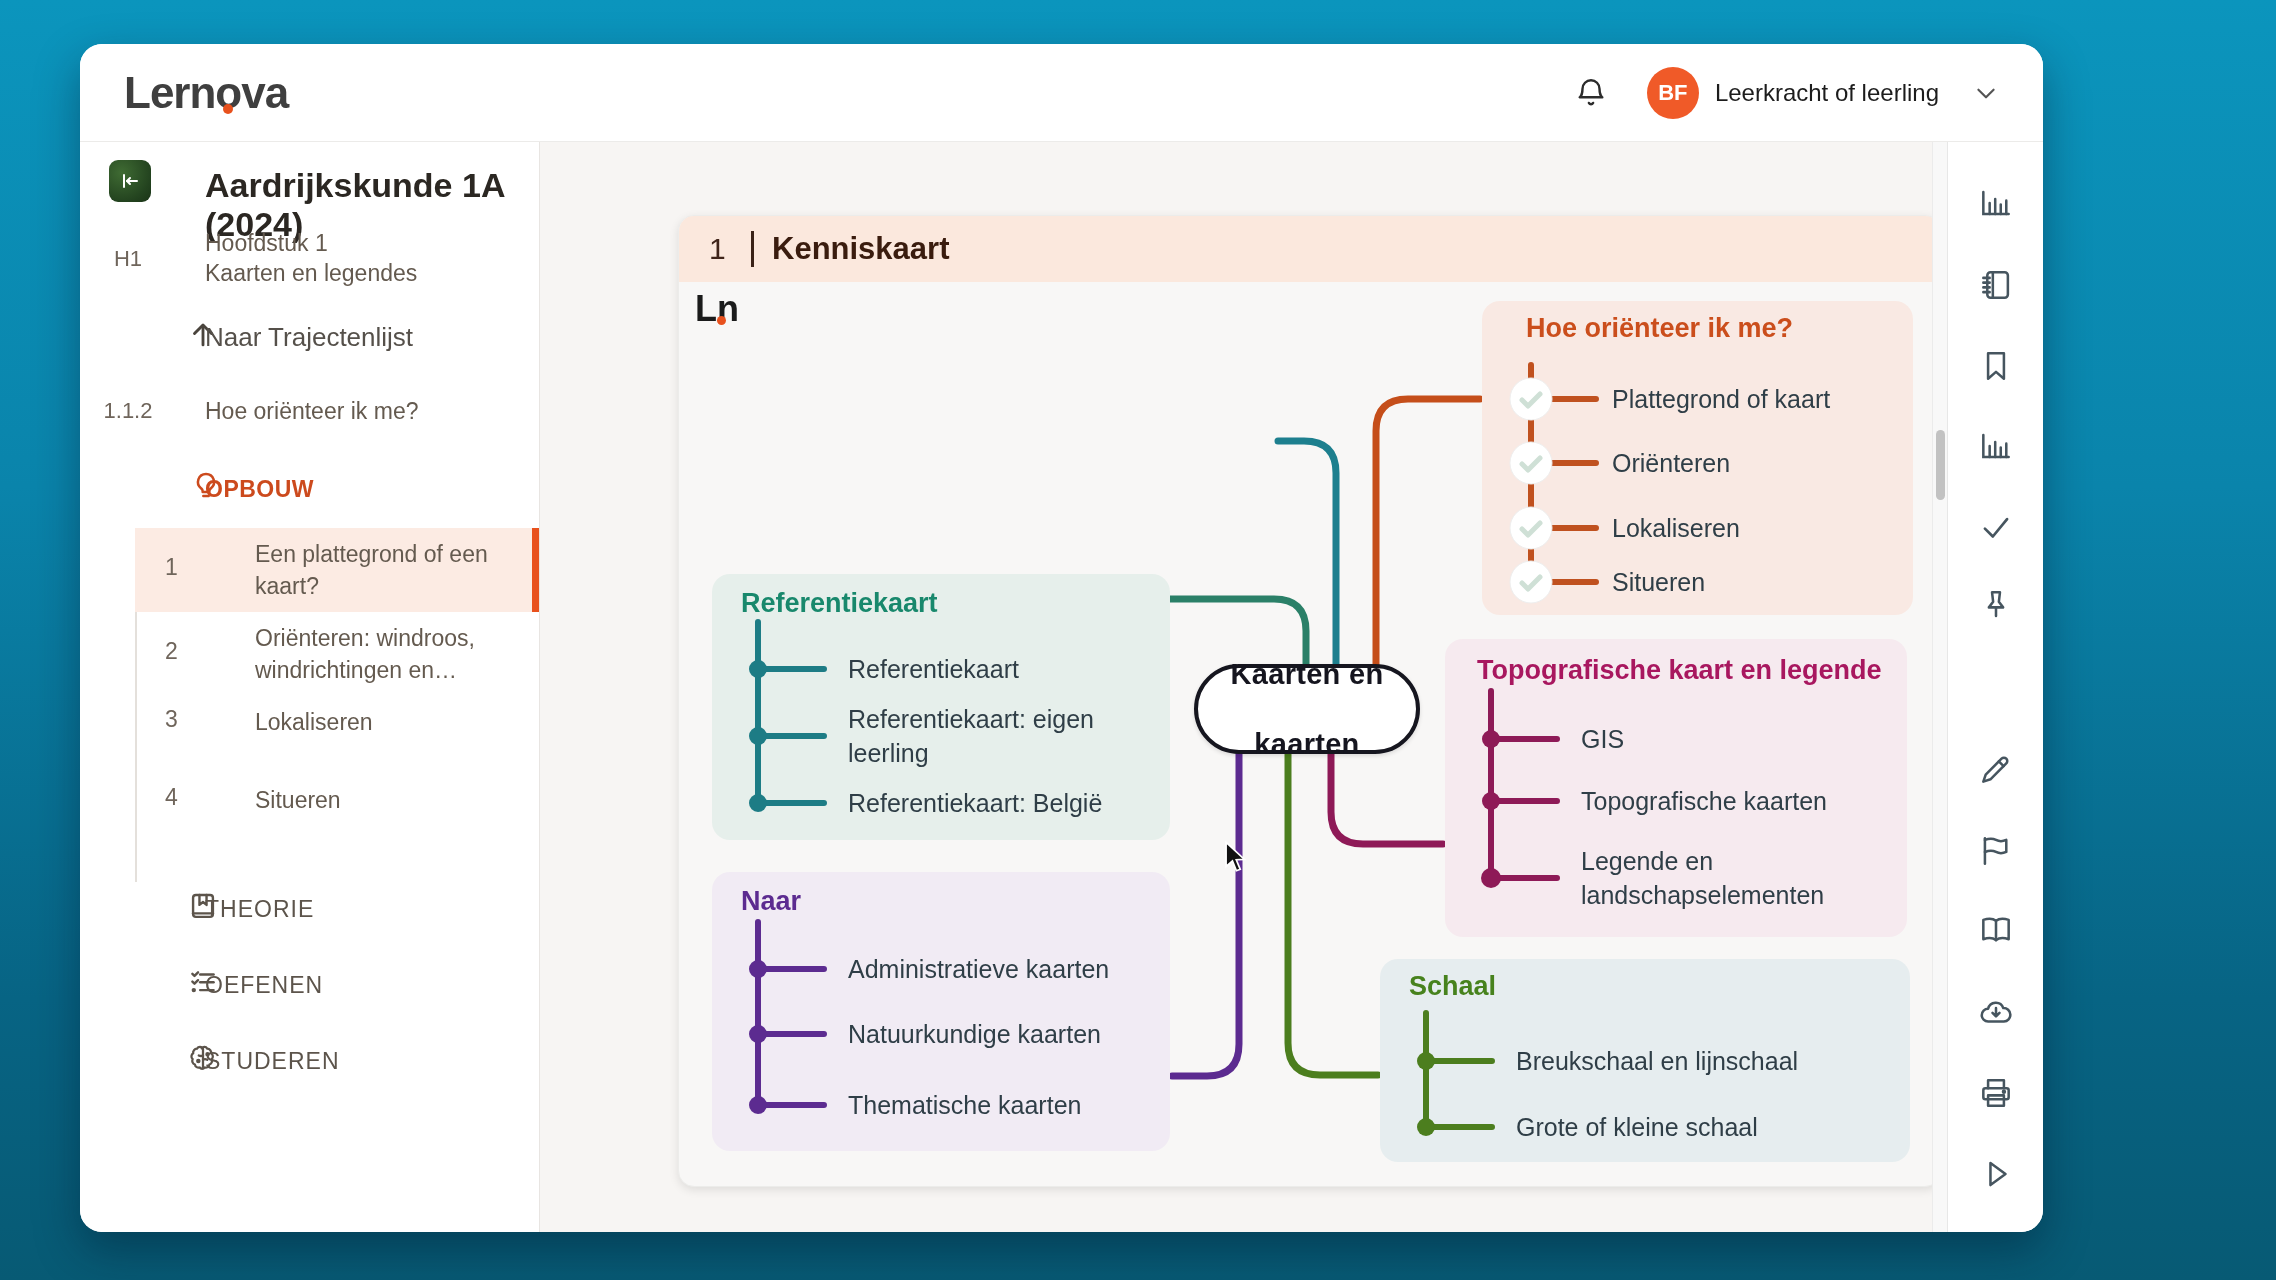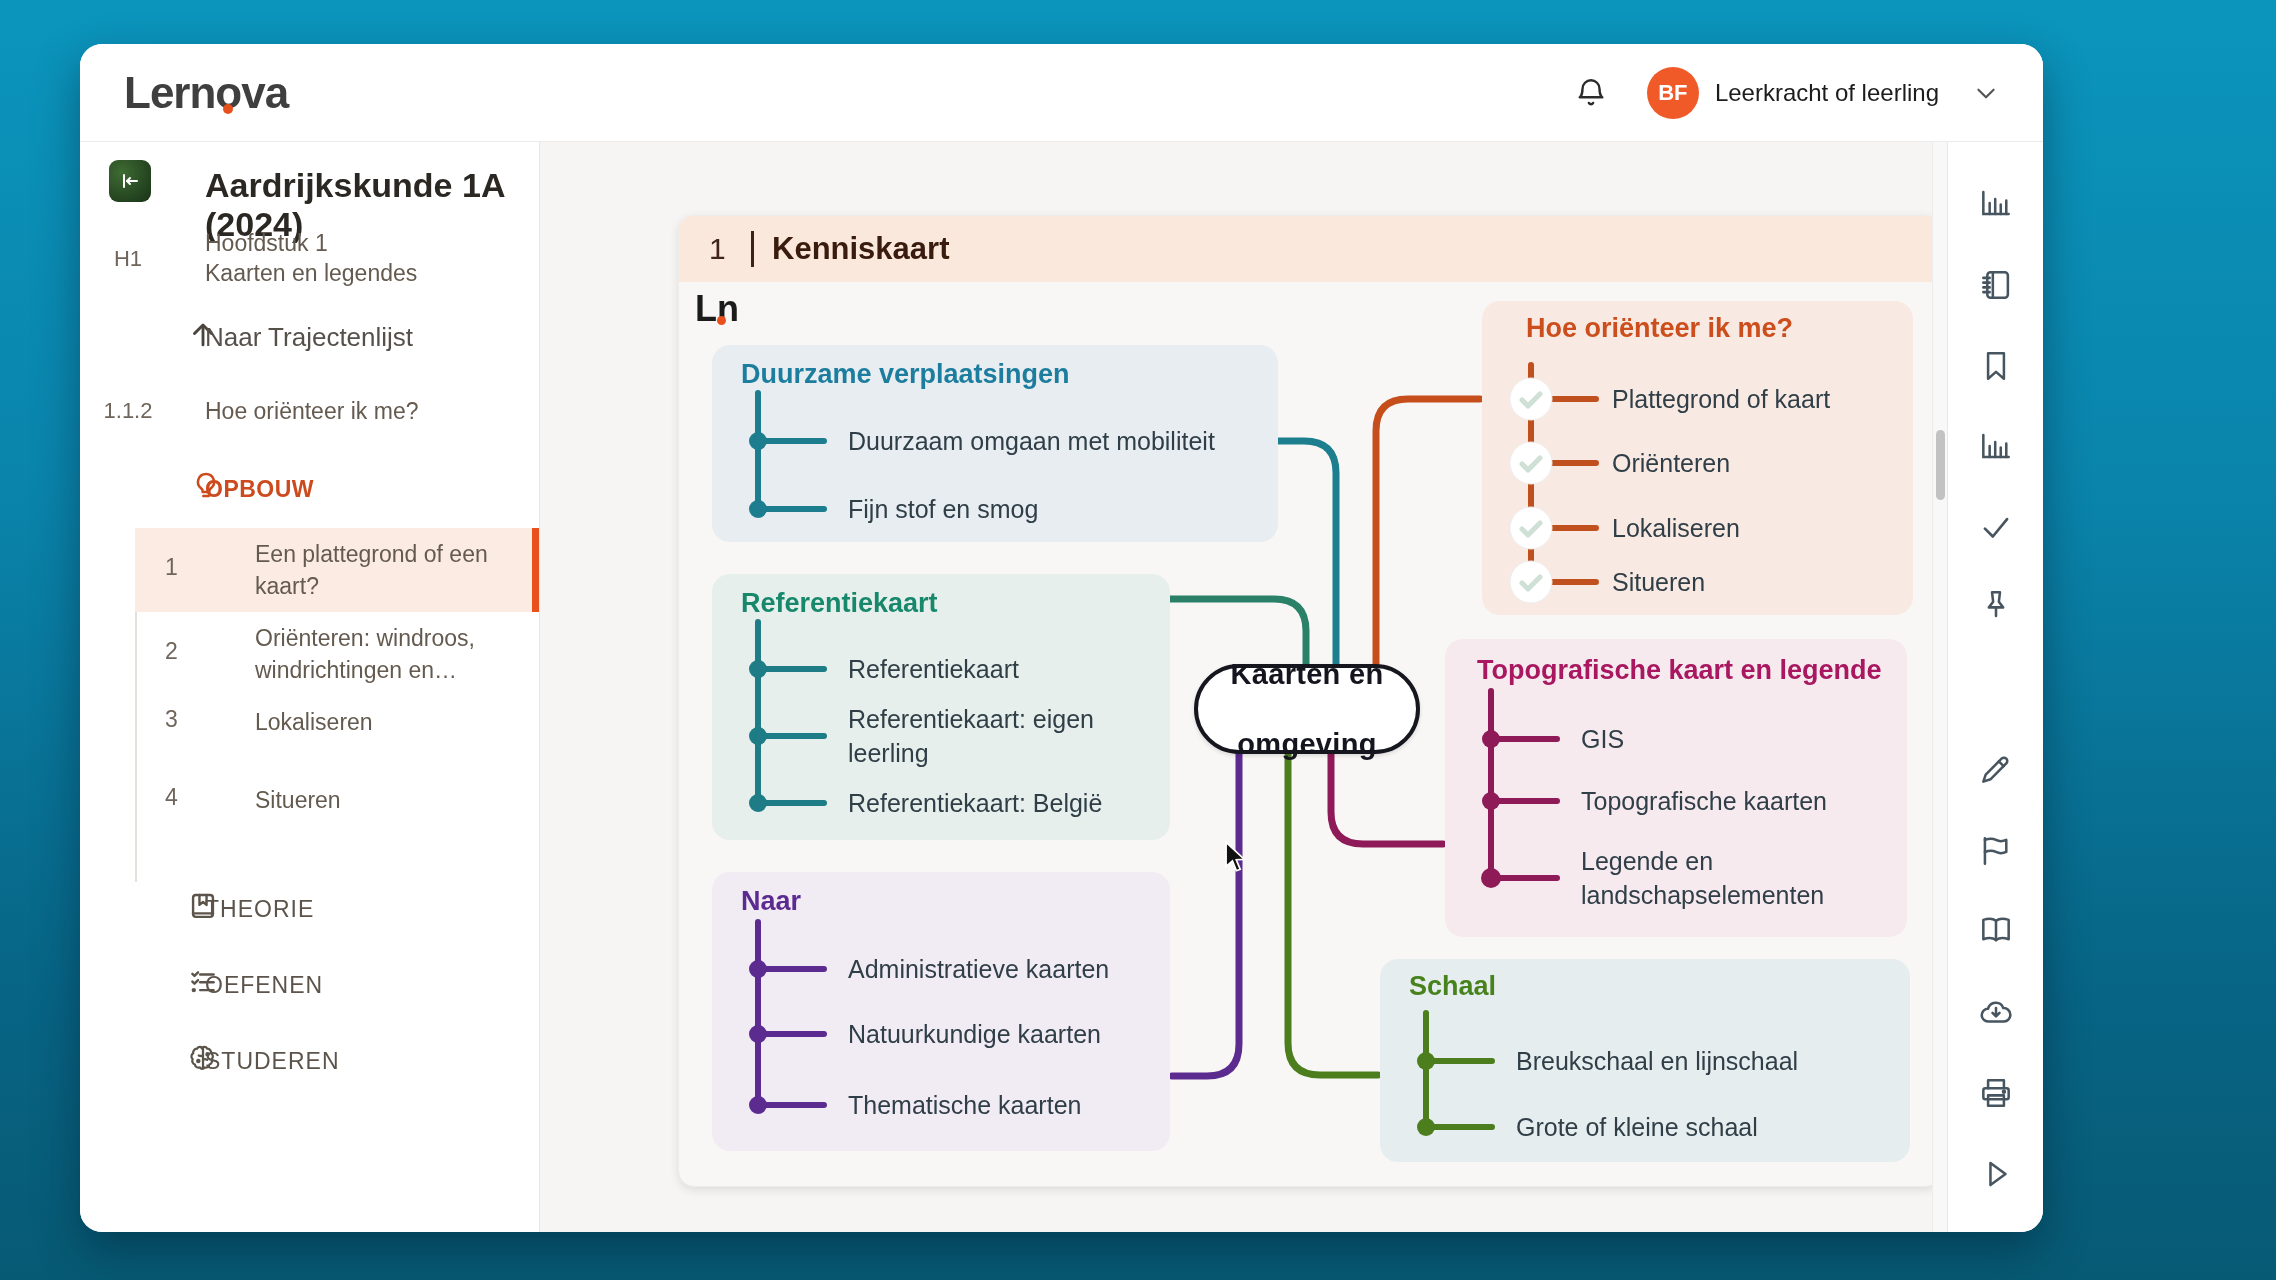--- a/index.html
+++ b/index.html
@@ -244,30 +244,20 @@
 
             <svg class="connectors" width="1263" height="906" viewBox="0 0 1263 906" fill="none">
               <path d="M599 159 H625 Q657 159 657 191 V384" stroke="#1d7f8e" stroke-width="7" stroke-linecap="round"></path>
               <path d="M491 317 H595 Q627 317 627 349 V384" stroke="#2b8068" stroke-width="7" stroke-linecap="round"></path>
               <path d="M697 384 V149 Q697 117 729 117 H801" stroke="#c54e1a" stroke-width="7" stroke-linecap="round"></path>
               <path d="M560 471 V762 Q560 794 528 794 H493" stroke="#5c2b90" stroke-width="7" stroke-linecap="round"></path>
               <path d="M609 471 V761 Q609 793 641 793 H699" stroke="#4c7e1e" stroke-width="7" stroke-linecap="round"></path>
               <path d="M652 471 V530 Q652 562 684 562 H764" stroke="#8e1a57" stroke-width="7" stroke-linecap="round"></path>
             </svg>
 
-            <div class="mm-box b1">
-              <svg class="tree" width="566" height="197" viewBox="0 0 566 197" fill="none">
-                <path d="M46 48 V164 M46 96 H112 M46 164 H112" stroke="#1b7d8e" stroke-width="6" stroke-linecap="round"></path>
-                <circle cx="46" cy="96" r="9" fill="#1b7d8e"></circle>
-                  <circle cx="46" cy="164" r="9" fill="#1b7d8e"></circle>
-              </svg>
-              <div class="mm-title">Duurzame verplaatsingen</div>
-              <div class="mm-item" style="top:79px;">Duurzaam omgaan met mobiliteit</div>
-              <div class="mm-item" style="top:147px;">Fijn stof en smog</div>
-            </div>
 
             <div class="mm-box b2">
               <svg class="tree" width="458" height="266" viewBox="0 0 458 266" fill="none">
                 <path d="M46 48 V229 M46 95 H112 M46 162 H112 M46 229 H112" stroke="#1d7c85" stroke-width="6" stroke-linecap="round"></path>
                 <circle cx="46" cy="95" r="9" fill="#1d7c85"></circle>
                   <circle cx="46" cy="162" r="9" fill="#1d7c85"></circle>
                   <circle cx="46" cy="229" r="9" fill="#1d7c85"></circle>
               </svg>
               <div class="mm-title">Referentiekaart</div>
               <div class="mm-item" style="top:78px;">Referentiekaart</div>
@@ -328,21 +318,21 @@
                 <circle cx="46" cy="102" r="9" fill="#4c7e1e"></circle>
                   <circle cx="46" cy="168" r="9" fill="#4c7e1e"></circle>
               </svg>
               <div class="mm-title">Schaal</div>
               <div class="mm-item" style="top:85px;">Breukschaal en lijnschaal</div>
               <div class="mm-item" style="top:151px;">Grote of kleine schaal</div>
             </div>
 
             <div class="center-node">
               <div>Kaarten en</div>
-              <div>omgeving</div>
+              <div>kaarten</div>
             </div>
 
             <svg class="cursor" width="30" height="34" viewBox="0 0 20 24">
               <path d="M3 1 L3 18 L7.5 14 L10.3 21 L13 20 L10.2 13.2 L16 13 Z" fill="#111" stroke="#fff" stroke-width="1.2"></path>
             </svg>
           </div>
         </div>
 
         <div class="scrollbar">
           <div class="scroll-thumb"></div>

